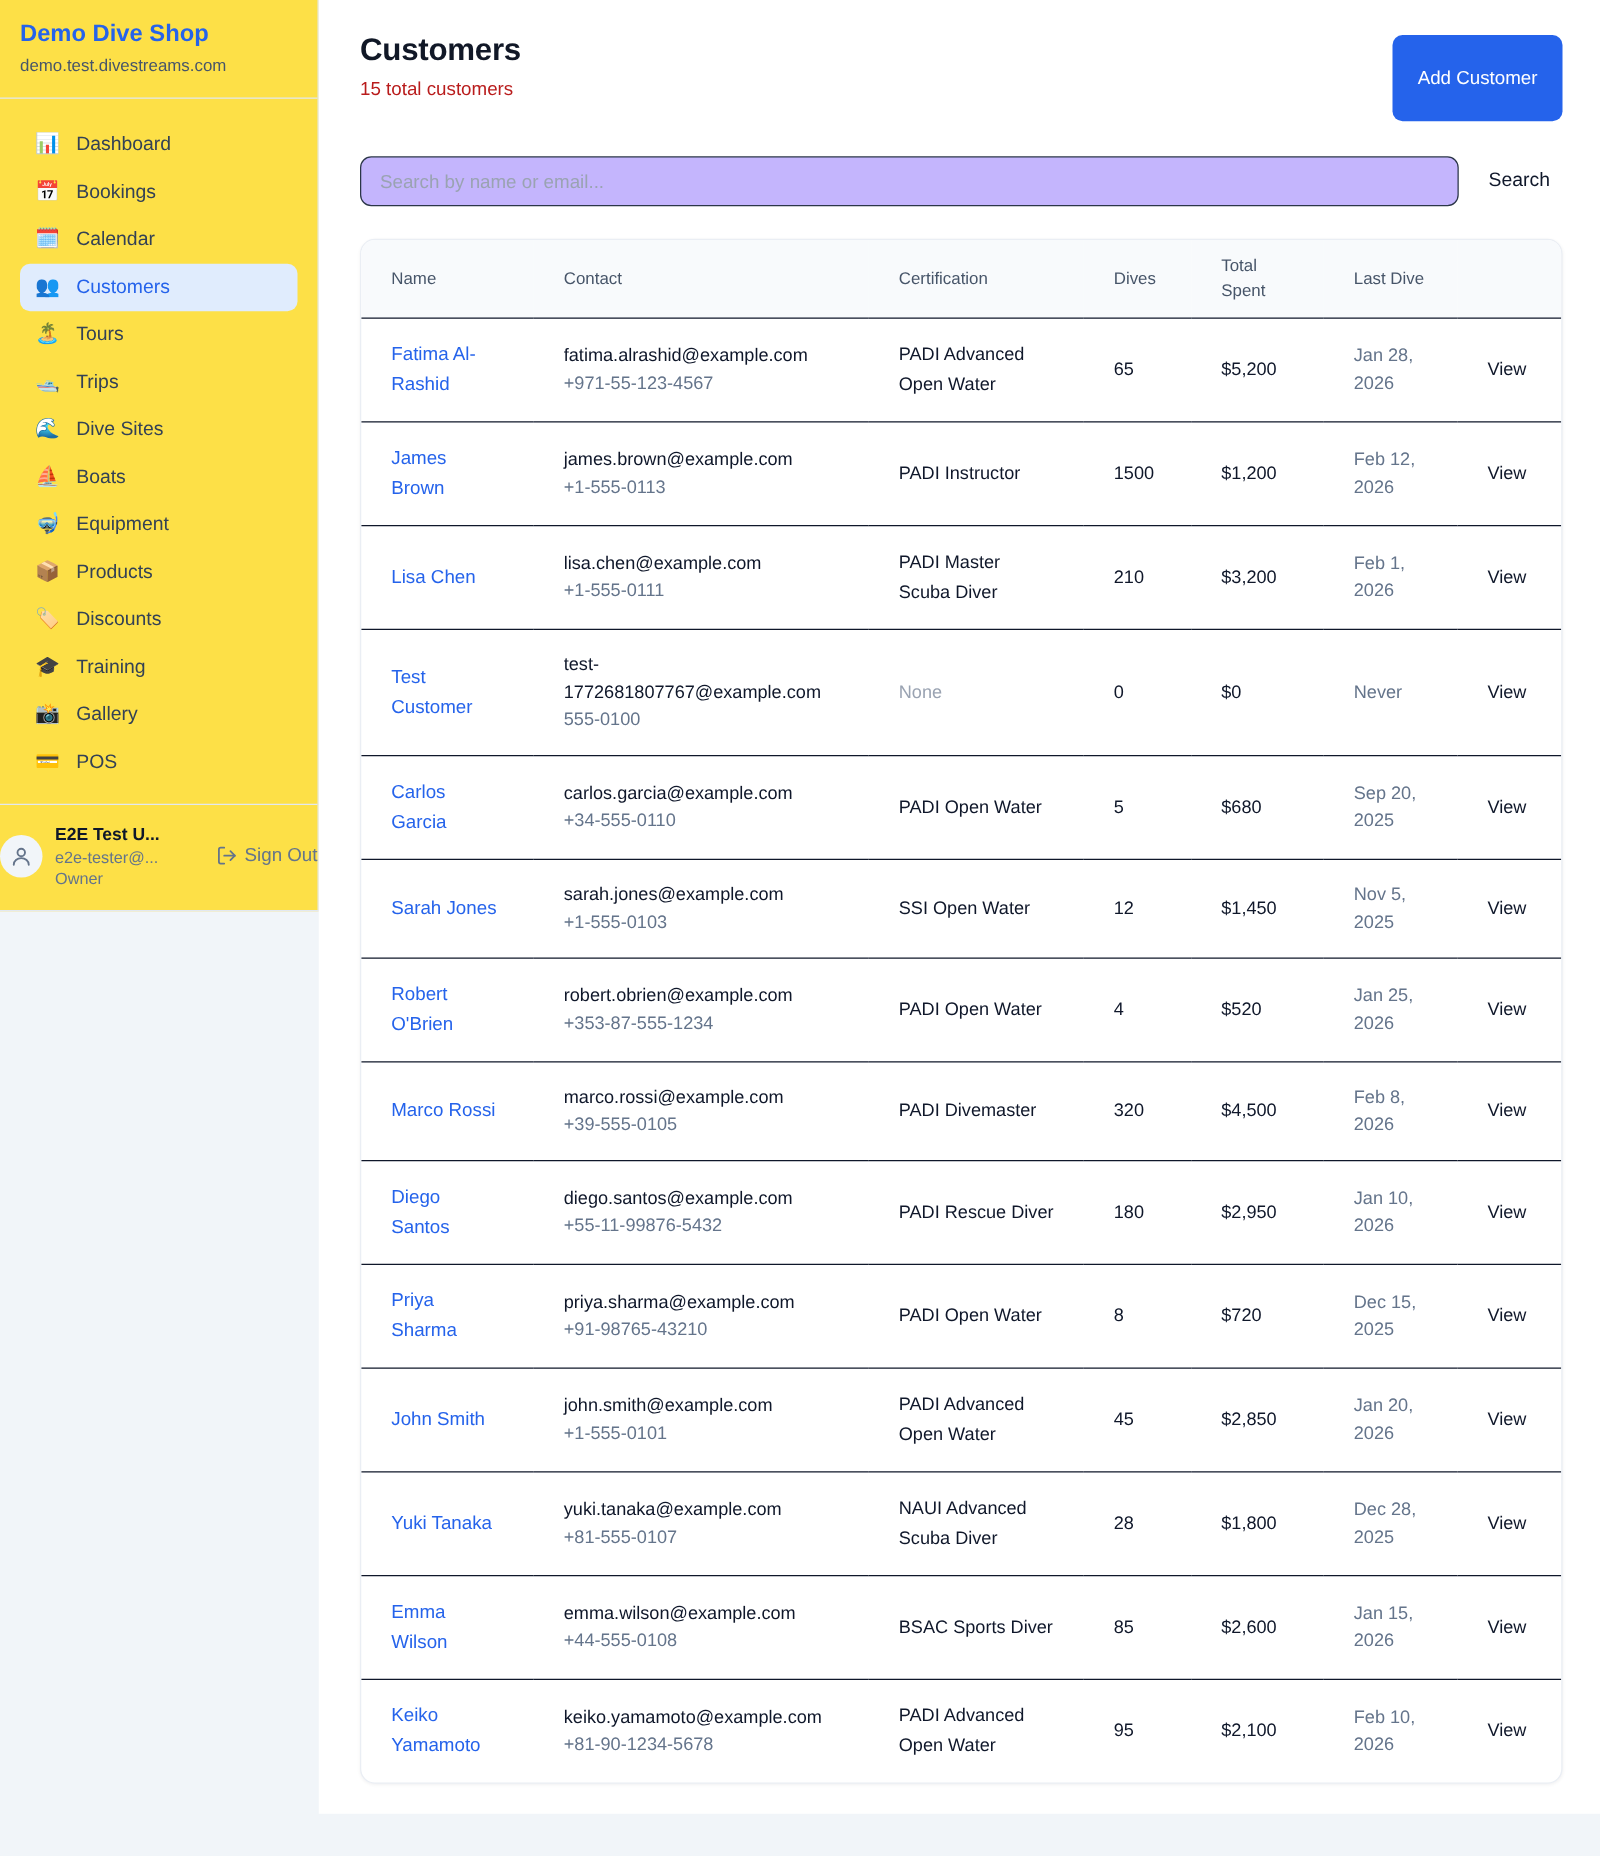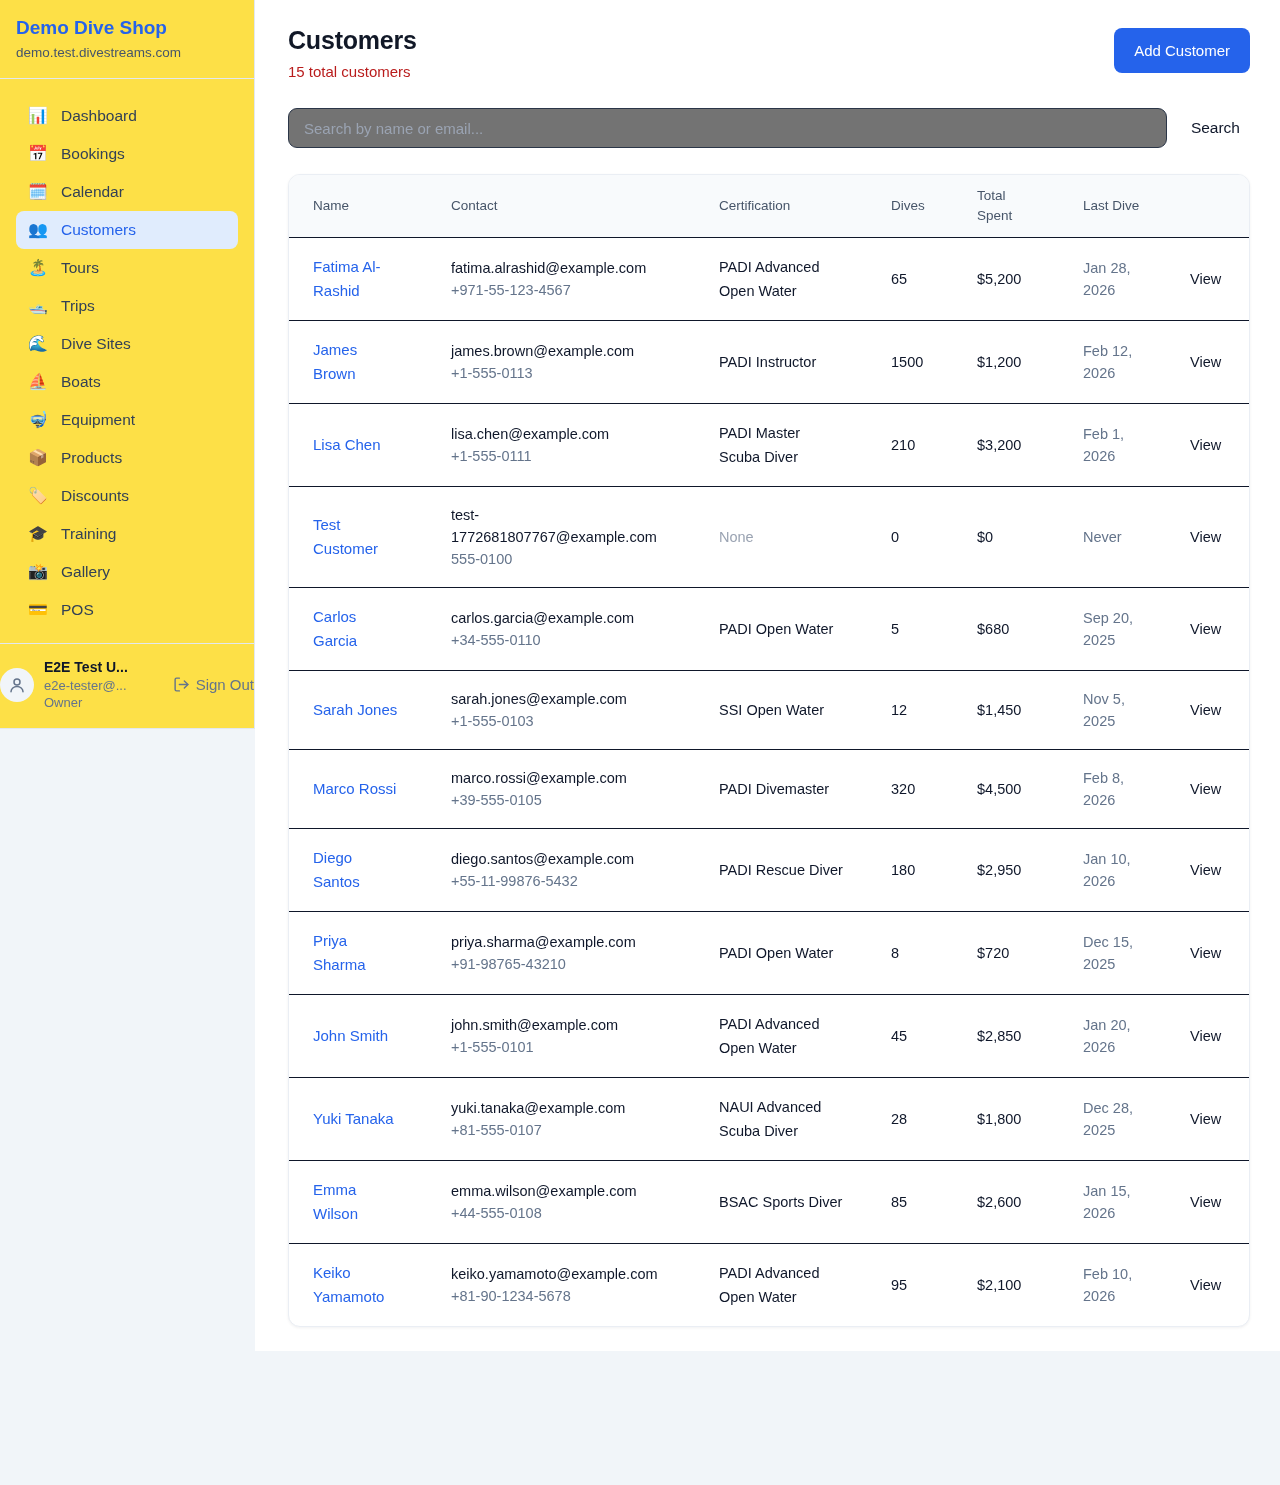--- a/index.html
+++ b/index.html
@@ -54,29 +54,29 @@
 
   
   .main { flex:1; background:#ffffff; padding:26px 32px 0 33px; }
 
   .page-header { display:flex; justify-content:space-between; align-items:flex-start; }
   .page-title { margin:0; font-size:25px; font-weight:700; color:#111827; letter-spacing:-0.2px; }
   .page-subtitle { margin-top:8px; font-size:15px; color:#b91c1c; }
   .btn-primary {
     background:#2563eb; color:#ffffff; border:none;
     font-size:15px; font-weight:500; font-family:inherit;
-    padding:14px 20px; border-radius:8px; cursor:pointer; margin-top:2px;
+    padding:26px 20px; border-radius:8px; cursor:pointer; margin-top:2px;
   }
 
   .search-row { display:flex; align-items:center; margin-top:28px; }
   .search-input {
     flex:1; height:40px;
     border:1.5px solid #2b3648; border-radius:9px;
     padding:0 15px; font-size:15px; font-family:inherit; color:#0f172a;
-    background:#737373; outline:none;
+    background:#c4b5fd; outline:none;
   }
   .search-input::placeholder { color:#9aa3b2; }
   .search-btn {
     background:none; border:none; font-family:inherit;
     font-size:15.5px; color:#0f172a; cursor:pointer;
     padding:8px 10px; margin-left:14px;
   }
 
   
   .card {
@@ -313,20 +313,32 @@
                 <div class="cell-email">sarah.jones@example.com</div>
                 <div class="cell-phone">+1-555-0103</div>
               </td>
               <td><span class="cell-cert">SSI Open Water</span></td>
               <td class="cell-dives">12</td>
               <td class="cell-spent">$1,450</td>
               <td class="cell-last">Nov 5, 2025</td>
               <td><a class="view-link">View</a></td>
             </tr>
             <tr>
+              <td><a class="customer-name">Robert O'Brien</a></td>
+              <td>
+                <div class="cell-email">robert.obrien@example.com</div>
+                <div class="cell-phone">+353-87-555-1234</div>
+              </td>
+              <td><span class="cell-cert">PADI Open Water</span></td>
+              <td class="cell-dives">4</td>
+              <td class="cell-spent">$520</td>
+              <td class="cell-last">Jan 25, 2026</td>
+              <td><a class="view-link">View</a></td>
+            </tr>
+            <tr>
               <td><a class="customer-name">Marco Rossi</a></td>
               <td>
                 <div class="cell-email">marco.rossi@example.com</div>
                 <div class="cell-phone">+39-555-0105</div>
               </td>
               <td><span class="cell-cert">PADI Divemaster</span></td>
               <td class="cell-dives">320</td>
               <td class="cell-spent">$4,500</td>
               <td class="cell-last">Feb 8, 2026</td>
               <td><a class="view-link">View</a></td>

